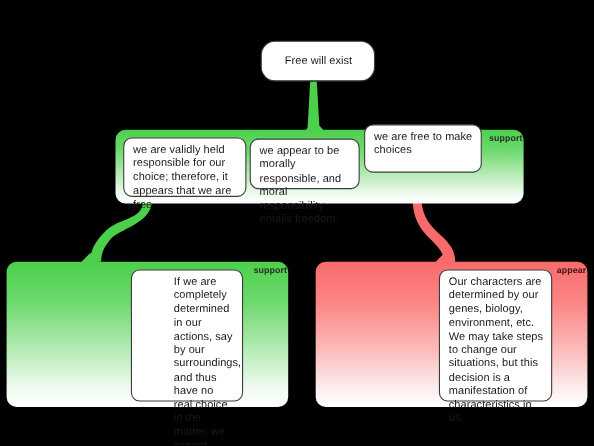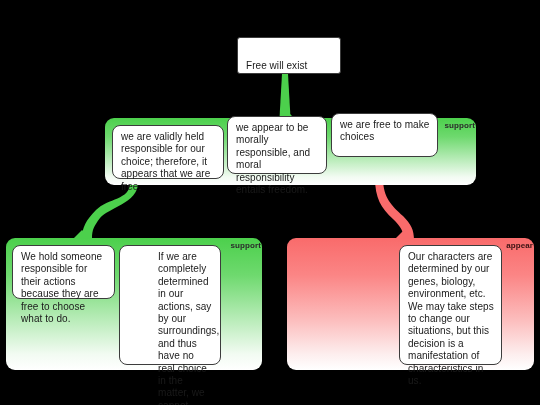--- a/index.html
+++ b/index.html
@@ -57,22 +57,23 @@
     background: #ffffff;
     border: 1.2px solid #3c3c3c;
     border-radius: 8px;
     padding: 5px 7px 5px 8px;
     font-size: 10px;
     line-height: 12.4px;
     color: #1a1a1a;
     letter-spacing: 0.05px;
   }
   .claim.root {
-    padding-top: 22px;
-    border-radius: 3px;
+    text-align: center;
+    padding-top: 12px;
+    border-radius: 13px;
   }
 
   
   .nub {
     position: absolute;
     width: 0; height: 0;
   }
 </style>
 </head>
 <body>
@@ -103,32 +104,31 @@
   <div class="panel support" style="left:105px; top:118px; width:371px; height:67px;">
     <span class="panel-tab">support</span>
   </div>
 
   <div class="nub" style="left:277px; top:110px;
               border-left:9px solid transparent;
               border-right:9px solid transparent;
               border-bottom:9px solid #4cd04c;"></div>
 
   <div class="claim" style="left:112px; top:125px; width:112px; height:54px;">we are validly held responsible for our choice; therefore, it appears that we are free.</div>
-  <div class="claim" style="left:227px; top:116px; width:100px; height:58px;">we appear to be morally responsible, and moral responsibility entails freedom.</div>
+  <div class="claim" style="left:227px; top:126px; width:100px; height:46px;">we appear to be morally responsible, and moral responsibility entails freedom.</div>
   <div class="claim" style="left:331px; top:113px; width:107px; height:44px;">we are free to make choices</div>
 
   <div class="panel support" style="left:6px; top:238px; width:256px; height:132px;">
     <span class="panel-tab">support</span>
   </div>
   <div class="nub" style="left:73px; top:230px;
               border-left:9px solid transparent;
               border-right:9px solid transparent;
               border-bottom:9px solid #4cd04c;"></div>
 
-  <div class="claim" style="left:12px; top:245px; width:103px; height:54px;">We hold someone responsible for their actions because they are free to choose what to do.</div>
   <div class="claim" style="left:119px; top:245px; width:102px; height:120px;padding-left:38px;">If we are completely determined in our actions, say by our surroundings, and thus have no real choice in the matter, we cannot validly be held responsible for our actions.</div>
 
   <div class="panel oppose" style="left:287px; top:238px; width:247px; height:132px;">
     <span class="panel-tab">appear</span>
   </div>
   <div class="nub" style="left:395px; top:230px;
               border-left:9px solid transparent;
               border-right:9px solid transparent;
               border-bottom:9px solid #f96b6b;"></div>
 

